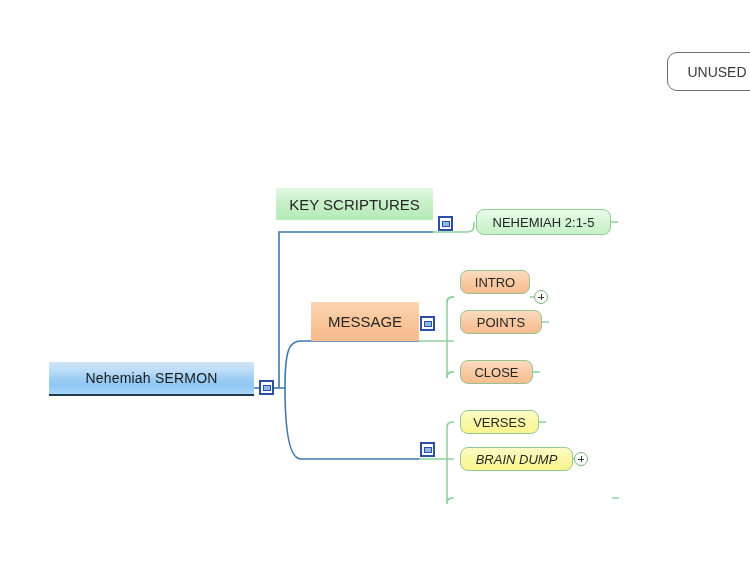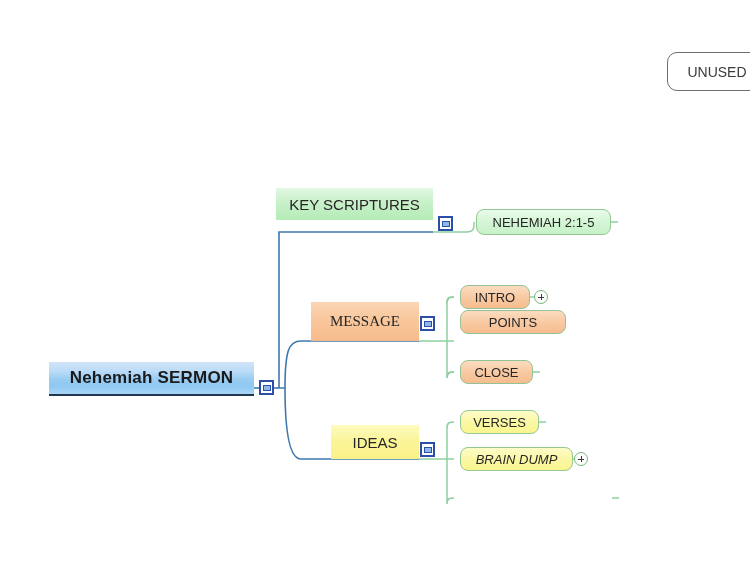--- a/index.html
+++ b/index.html
@@ -43,32 +43,32 @@
     white-space: nowrap;
     color: #262626;
     z-index: 3;
   }
 
   
   .node.root {
     background: linear-gradient(to bottom,
        #cfe4f7 0%, #bcdcf8 28%, #9ccdf2 52%, #8ec8f3 74%, #a9d6f7 100%);
     border-bottom: 2px solid #1f3a52;
-    font-size: 17px;
-    font-weight: bold;
+    font-size: 14px;
+    font-weight: normal;
     letter-spacing: .2px;
     color: #1a1a1a;
   }
 
   
   .node.lvl1 {
     font-size: 15px;
   }
   .node.lvl1.green  { background: linear-gradient(to bottom,#e2f8e3 0%, #c8f0c9 45%, #b4ecb6 100%); }
-  .node.lvl1.orange { background: linear-gradient(to bottom,#fbd6b5 0%, #f9c79c 45%, #f7bb8b 100%); font-family: Liberation Serif, serif; }
+  .node.lvl1.orange { background: linear-gradient(to bottom,#fbd6b5 0%, #f9c79c 45%, #f7bb8b 100%); }
   .node.lvl1.yellow { background: linear-gradient(to bottom,#fdfbc0 0%, #fbf59a 45%, #faf287 100%); }
 
   
   .node.leaf {
     border-radius: 8px;
     border: 1px solid #8fbf8f;
     font-size: 13px;
   }
   .node.leaf.green  { background: linear-gradient(to bottom,#e9fbe9 0%, #d3f5d4 55%, #c6f1c8 100%); border-color:#93c893; }
   .node.leaf.orange { background: linear-gradient(to bottom,#fbdcc0 0%, #f8c8a1 55%, #f6bd8e 100%); border-color:#94c294; }
@@ -220,36 +220,33 @@
     <span class="label">NEHEMIAH 2:1-5</span>
   </div>
 
   <div class="node lvl1 orange" style="left:278px; top:302px; width:108px; height:39px;">
     <span class="label">MESSAGE</span>
   </div>
   <div class="note-icon" style="left:387px; top:316px;">
       <i></i>
     </div>
 
-  <div class="node leaf orange" style="left:427px; top:285px; width:70px; height:24px;">
+  <div class="node leaf orange" style="left:427px; top:270px; width:70px; height:24px;">
     <span class="label">INTRO</span>
   </div>
   <div class="plus-icon" style="left:501px; top:290px;"></div>
 
-  <div class="node leaf orange" style="left:427px; top:310px; width:106px; height:24px;">
+  <div class="node leaf orange" style="left:427px; top:310px; width:82px; height:24px;">
     <span class="label">POINTS</span>
   </div>
 
   <div class="node leaf orange" style="left:427px; top:360px; width:73px; height:24px;">
     <span class="label">CLOSE</span>
   </div>
 
-  <div class="node lvl1 yellow" style="left:298px; top:425px; width:88px; height:34px;">
-    <span class="label">IDEAS</span>
-  </div>
   <div class="note-icon" style="left:387px; top:442px;">
       <i></i>
     </div>
 
   <div class="node leaf yellow" style="left:427px; top:410px; width:79px; height:24px;">
     <span class="label">VERSES</span>
   </div>
 
   <div class="node leaf yellow" style="left:427px; top:447px; width:113px; height:24px;font-style:italic;">
     <span class="label">BRAIN DUMP</span>

